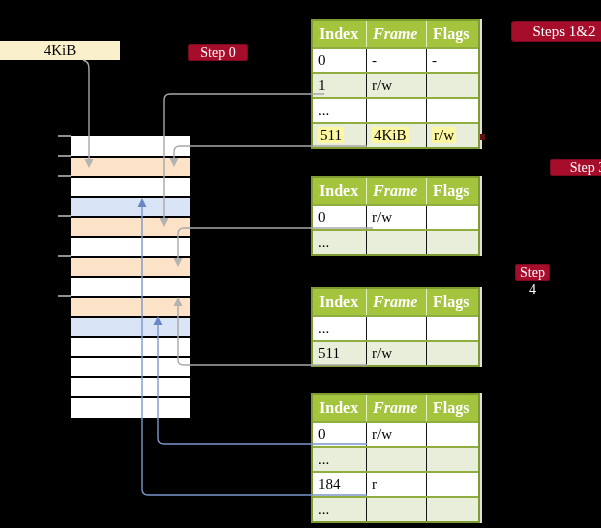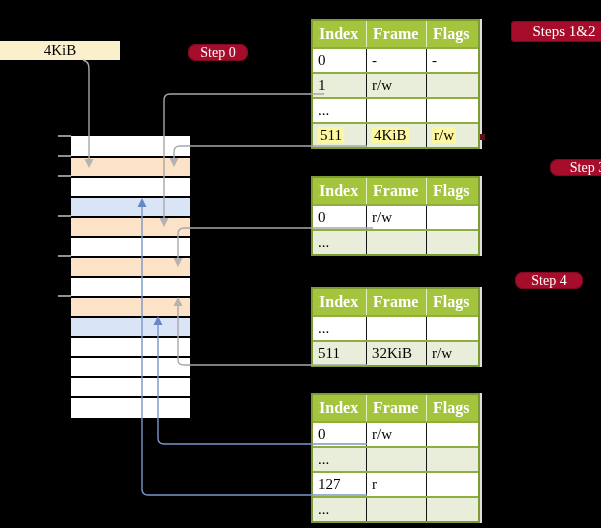--- a/index.html
+++ b/index.html
@@ -6,43 +6,43 @@
   body{width:601px;height:528px;background:#000;position:relative;overflow:hidden;
        font-family:"Liberation Serif",serif;}
   .stage{position:absolute;inset:0;}
 
   
   .mem-box{position:absolute;left:0;top:41px;width:120px;height:19px;background:#fbf0cc;
            color:#000;text-align:center;font-size:15px;line-height:19px;}
 
   
   .badge{position:absolute;background:#a50d2b;color:#fff;text-align:center;font-size:14px;
-         border-radius:8px;box-shadow:0 0 0 1px #7d0a21 inset;}
+         border-radius:3px;box-shadow:0 0 0 1px #7d0a21 inset;}
   #badge-step0 {left:188px;top:44px;width:60px;height:17px;line-height:17px;}
   #badge-steps12{left:511px;top:21px;width:106px;height:21px;line-height:21px;font-size:15px;border-radius:4px 0 0 4px;}
   #badge-step3 {left:521px;top:159px;width:75px;height:17px;line-height:17px;margin-left:29px;}
-  #badge-step4 {left:515px;top:272px;width:68px;height:17px;line-height:17px;}
+  #badge-step4 {left:515px;top:264px;width:35px;height:17px;line-height:17px;}
 
   
   .mem-col{position:absolute;left:71px;top:136px;width:119px;height:280px;border-bottom:2px solid #fff;}
   .mem-row{height:20px;box-sizing:border-box;border-top:2px solid #000;}
   .mem-row:first-child{border-top:none;}
   .mem-row[data-color="white"]{background:#ffffff;}
   .mem-row[data-color="peach"]{background:#fce2c7;}
   .mem-row[data-color="blue"] {background:#d9e5f6;}
   .tick{position:absolute;left:58px;width:13px;height:2px;background:#909090;}
 
   
   .ptable{position:absolute;left:311px;width:165px;background:#8b5cf6;border:2px solid #7e9c32;
           box-shadow:2px 0 0 #dedede;}
   #table1{top:19px;} #table2{top:176px;} #table3{top:287px;} #table4{top:393px;}
   .thead{display:flex;height:26px;background:#a5c43d;}
   .th{color:#fff;font-weight:bold;font-size:16px;line-height:26px;padding-left:6px;box-sizing:border-box;}
   .th:nth-child(1){width:54px;border-right:1px solid #e3eec1;}
-  .th:nth-child(2){width:60px;border-right:1px solid #e3eec1;}
+  .th:nth-child(2){width:60px;border-right:1px solid #e3eec1;font-style:italic;}
   .th:nth-child(3){flex:1;}
   .trow{display:flex;height:25px;box-sizing:border-box;border-top:2px solid #90ad3f;background:#fff;}
   .trow.shade{background:#e9eedb;}
   .td{font-size:15px;line-height:23px;padding-left:5px;box-sizing:border-box;color:#000;}
   .td:nth-child(1){width:54px;border-right:1px solid #161616;}
   .td:nth-child(2){width:60px;border-right:1px solid #161616;}
   .td:nth-child(3){flex:1;}
   .td span[data-hl="true"]{background:#fcf7a0;padding:0 2px;}
 
   
@@ -140,42 +140,41 @@
       <div class="th">Frame</div>
       <div class="th">Flags</div>
     </div>
     <div class="trow">
       <div class="td"><span>...</span></div>
       <div class="td"><span></span></div>
       <div class="td"><span></span></div>
     </div>
     <div class="trow shade">
       <div class="td"><span>511</span></div>
-      <div class="td"><span>32KiB</span></div>
       <div class="td"><span>r/w</span></div>
     </div>
   </div>
 
   <div class="ptable" id="table4">
     <div class="thead">
       <div class="th">Index</div>
       <div class="th">Frame</div>
       <div class="th">Flags</div>
     </div>
     <div class="trow">
       <div class="td"><span>0</span></div>
       <div class="td"><span>r/w</span></div>
     </div>
     <div class="trow shade">
       <div class="td"><span>...</span></div>
       <div class="td"><span></span></div>
       <div class="td"><span></span></div>
     </div>
     <div class="trow">
-      <div class="td"><span>127</span></div>
+      <div class="td"><span>184</span></div>
       <div class="td"><span>r</span></div>
     </div>
     <div class="trow shade">
       <div class="td"><span>...</span></div>
       <div class="td"><span></span></div>
       <div class="td"><span></span></div>
     </div>
   </div>
 
   <svg class="overlay" viewBox="0 0 601 528" xmlns="http://www.w3.org/2000/svg">

